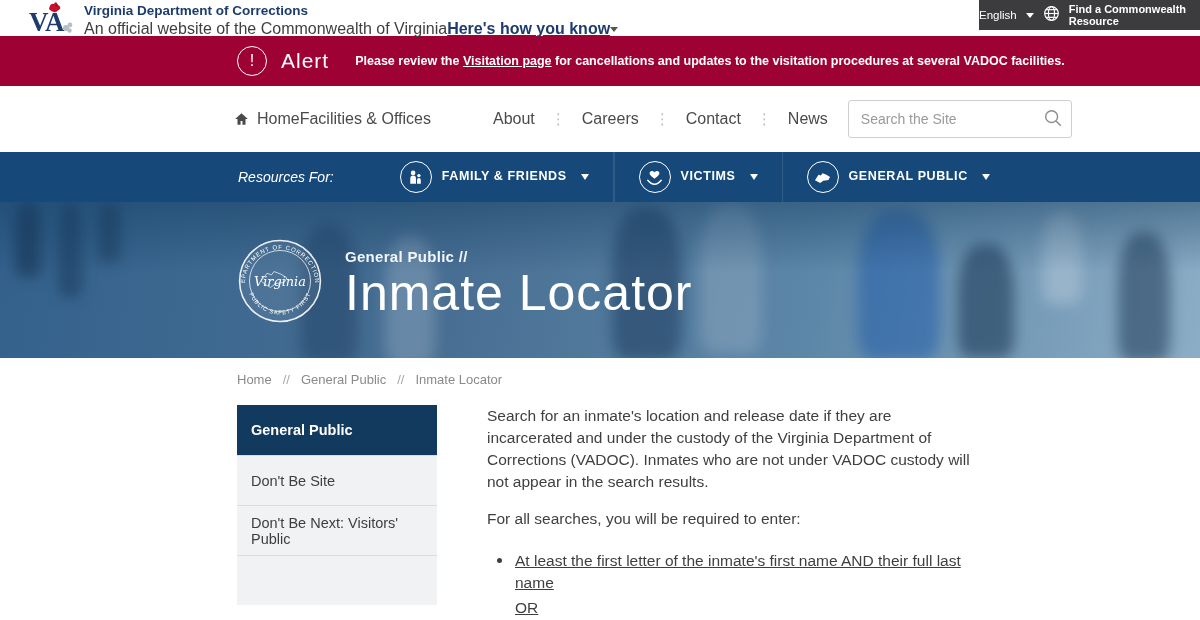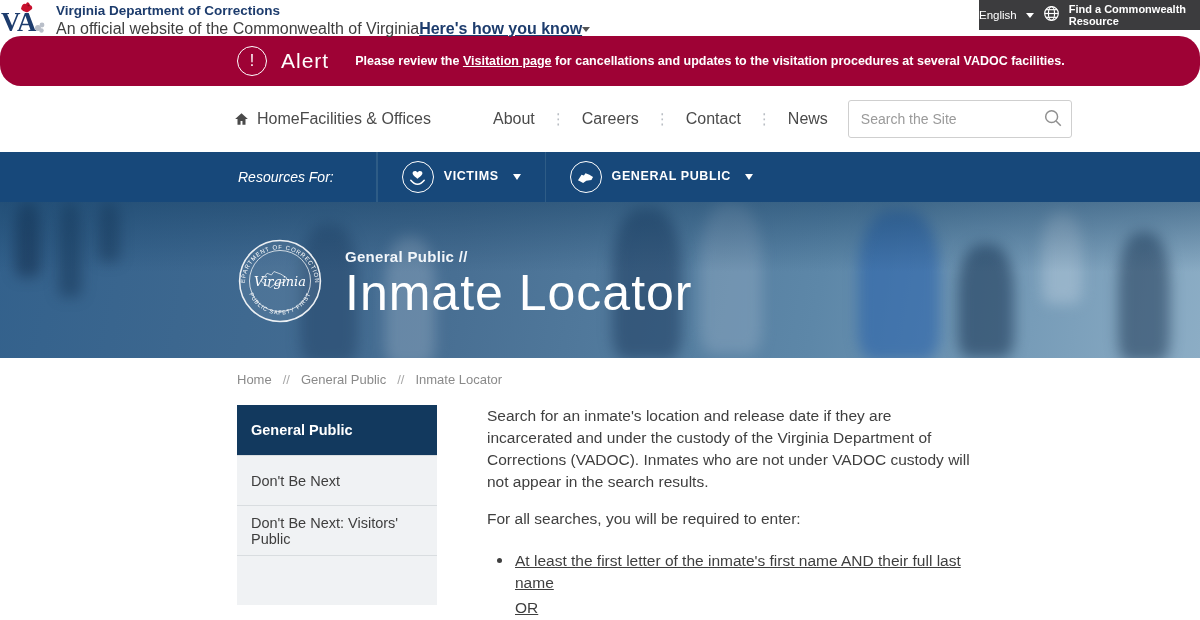--- a/index.html
+++ b/index.html
@@ -1,35 +1,35 @@
 <!DOCTYPE html>
 <html><head>
 <meta charset="utf-8">
 <style>
   * { margin:0; padding:0; box-sizing:border-box; }
   html,body { width:1200px; height:620px; overflow:hidden; background:#fff;
               font-family:"Liberation Sans", sans-serif; }
 
   
   .top-header { position:relative; height:36px; background:#fff; }
-  .brand { position:absolute; left:0; top:2px; display:flex; align-items:center; gap:10px; }
+  .brand { position:absolute; left:28px; top:2px; display:flex; align-items:center; gap:10px; }
   .brand-text .site-title { font-size:13.5px; font-weight:bold; color:#1d3c6d; line-height:1.25; }
   .official-row { display:flex; align-items:center; gap:0; font-size:16px; color:#3f3f3f; margin-top:1px; }
   .hyk-link { font-weight:bold; color:#1d3c6d; text-decoration:underline; cursor:pointer; }
   .chev { width:0; height:0; border-left:4px solid transparent; border-right:4px solid transparent;
           border-top:5px solid #555; display:inline-block; }
   .lang-box { position:absolute; right:0; top:0; width:221px; height:30px; background:#3c3c3e;
               display:flex; align-items:center; justify-content:center; gap:9px; color:#fff; }
   .lang-label { font-size:11.5px; }
   .lang-caret { width:0; height:0; border-left:4px solid transparent; border-right:4px solid transparent;
                 border-top:5px solid #fff; }
   .res-link { font-size:11px; font-weight:bold; cursor:pointer; }
 
   
-  .alert-bar { height:50px; background:#9E0235; display:flex; align-items:center; padding-left:237px; color:#fff;border-radius:21px; }
+  .alert-bar { height:50px; background:#9E0235; display:flex; align-items:center; padding-left:237px; color:#fff; }
   .alert-circle { width:30px; height:30px; border:1.6px solid #fff; border-radius:50%;
                   display:flex; align-items:center; justify-content:center; font-size:16px; flex:0 0 auto; }
   .alert-circle::before { content:"!"; }
   .alert-label { font-size:21px; font-weight:300; letter-spacing:1px; margin:0 26px 0 14px; }
   .alert-msg { font-size:12.5px; font-weight:bold; }
   .alert-msg .vlink { text-decoration:underline; cursor:pointer; }
 
   
   .nav-bar { height:66px; background:#fff; display:flex; align-items:center; padding-left:233px; }
   .nav-item { display:flex; align-items:center; gap:7px; font-size:16px; color:#4a4a4a; cursor:pointer; }
@@ -172,20 +172,32 @@
             <line x1="15.3" y1="15.3" x2="20.5" y2="20.5"></line>
         </svg>
       </span>
     </button>
   </div>
 </div>
 
 <div class="res-bar">
   <span class="res-label">Resources For:</span>
 
+  <div class="res-group">
+    <span class="res-icon">
+      <svg width="19" height="19" viewBox="0 0 24 24" fill="#fff">
+        <circle cx="9" cy="6.2" r="2.9"></circle>
+          <path d="M5.4 20v-6.2a3.6 4.2 0 0 1 7.2 0V20z"></path>
+        <circle cx="16.3" cy="9.6" r="2.1"></circle>
+          <path d="M13.9 20v-4.2a2.4 3.1 0 0 1 4.8 0V20z"></path>
+      </svg>
+    </span>
+    <span class="res-text">FAMILY &amp; FRIENDS</span>
+    <span class="res-caret"></span>
+  </div>
   <div class="res-divider"></div>
 
   <div class="res-divider"></div>
 
   <div class="res-group">
     <span class="res-icon">
       <svg width="19" height="19" viewBox="0 0 24 24">
         <path d="M12 5.6c-1.6-3-6.2-2.4-6.2 1.1 0 2.9 4.2 5 6.2 6.9 2-1.9 6.2-4 6.2-6.9 0-3.5-4.6-4.1-6.2-1.1z" fill="#fff"></path>
         <path d="M3.5 15.5q4 5 8.5 5 4.5 0 8.5-5" fill="none" stroke="#fff" stroke-width="1.8" stroke-linecap="round"></path>
       </svg>
@@ -248,21 +260,21 @@
   <span class="crumb">Home</span>
   <span class="crumb-sep">//</span>
   <span class="crumb">General Public</span>
   <span class="crumb-sep">//</span>
   <span class="crumb">Inmate Locator</span>
 </div>
 
 <div class="content">
   <div class="sidebar">
     <div class="side-item active">General Public</div>
-    <div class="side-item">Don't Be Next</div>
+    <div class="side-item">Don't Be Site</div>
     <div class="side-item">Don't Be Next: Visitors' Public</div>
     <div class="side-item stub"></div>
   </div>
 
   <div class="main-col">
     <p>Search for an inmate's location and release date if they are incarcerated and under the custody of the Virginia Department of Corrections (VADOC). Inmates who are not under VADOC custody will not appear in the search results.</p>
     <p>For all searches, you will be required to enter:</p>
     <ul class="bullets">
       <li>
         <span>At least the first letter of the inmate's first name AND their full last name</span>

